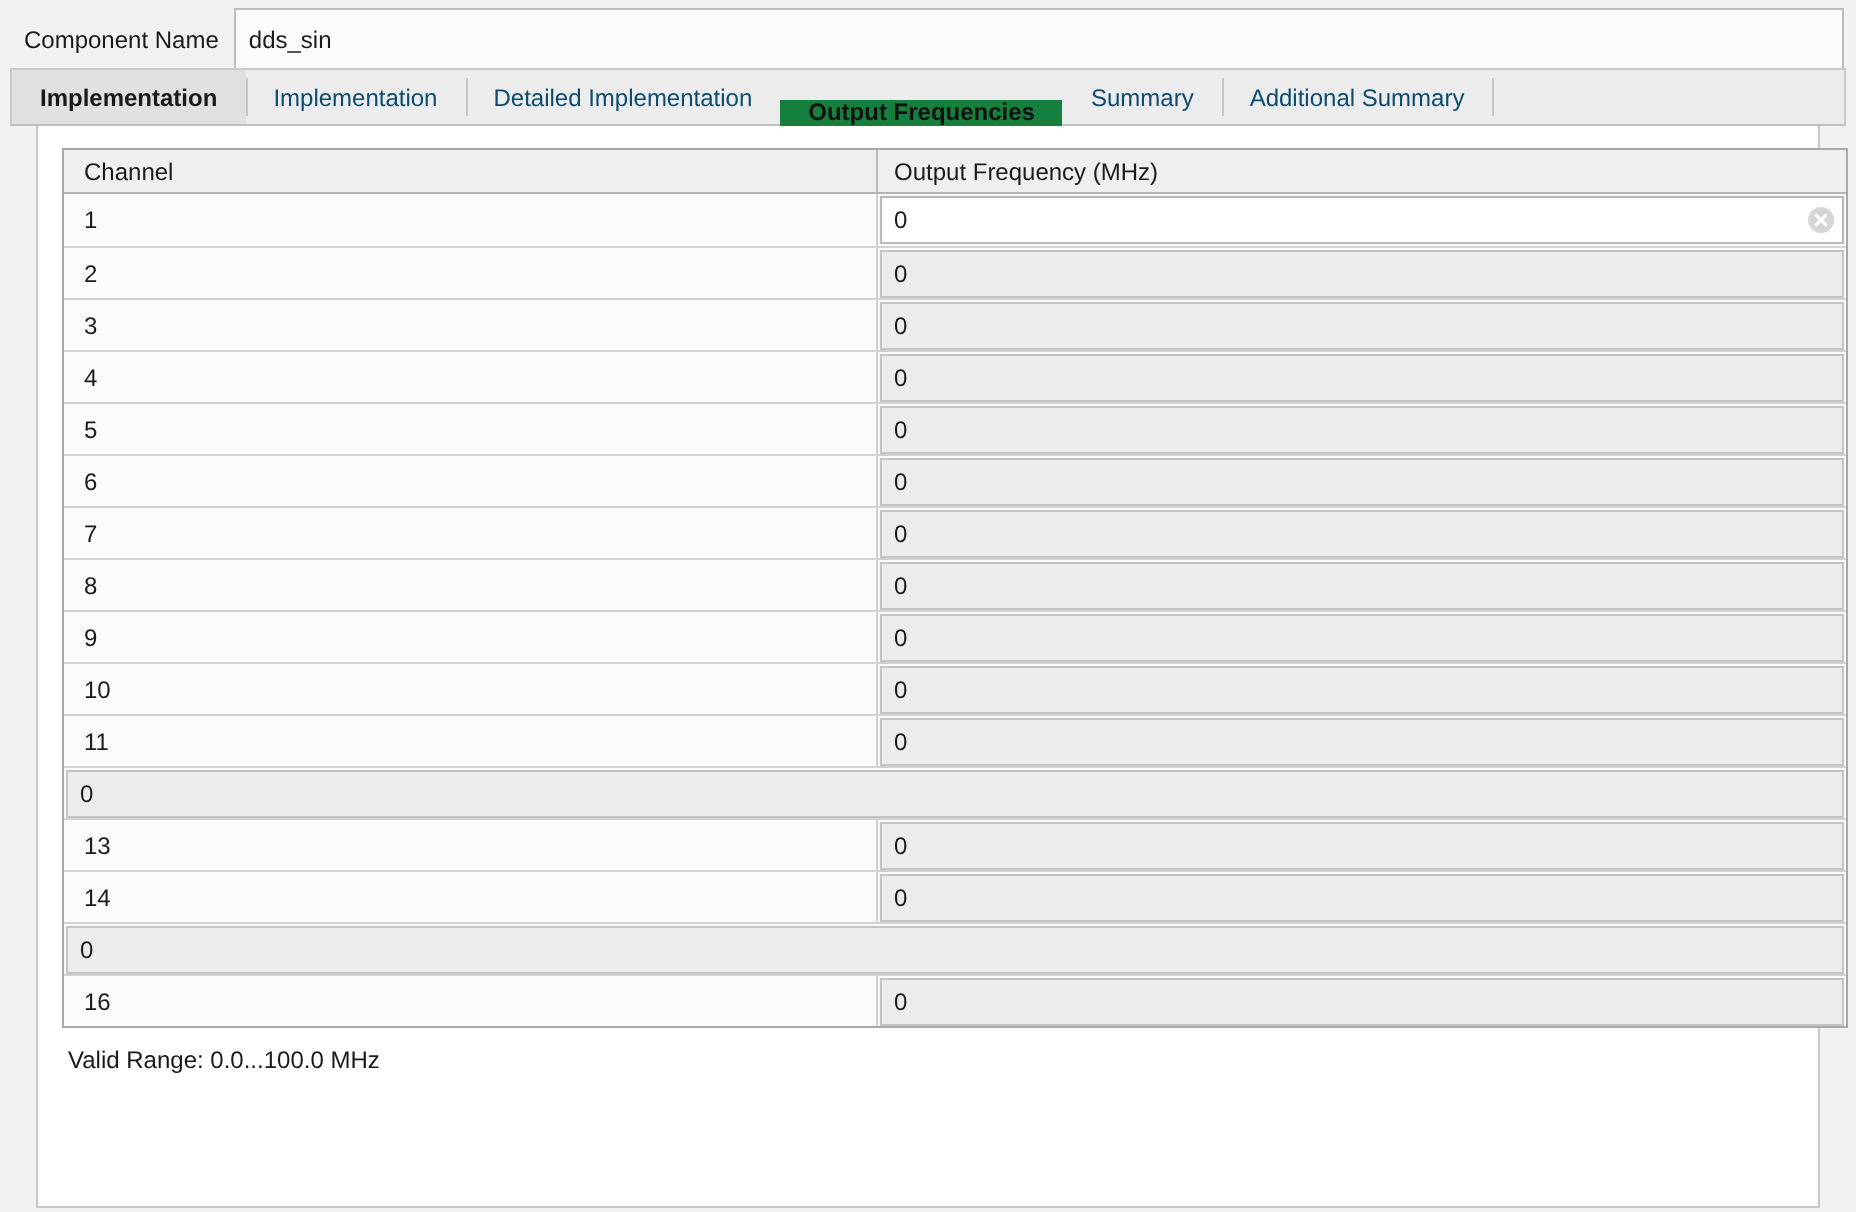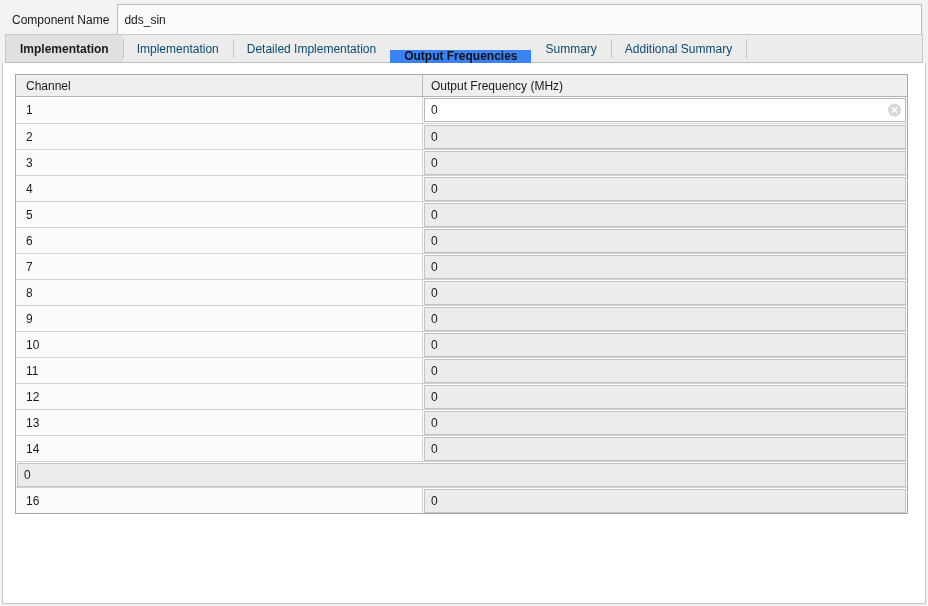--- a/index.html
+++ b/index.html
@@ -75,21 +75,21 @@
     bottom: 4px;
     width: 1px;
     background: #c6c6c6;
   }
   .tab.selected {
     background: #e0e0e0;
     color: #1a1a1a;
     font-weight: bold;
   }
   .tab.active {
-    background: #3b82f6;
+    background: #15803d;
     color: #111111;
     font-weight: bold;
     margin-bottom: -1px;
     padding-bottom: 1px;
     margin-top: 15px;
   }
   .tab.active::before,
   .tab.active + .tab::before { display: none; }
   #tabstrip-endcap {
     flex: 1 1 auto;
@@ -100,21 +100,21 @@
     position: absolute;
     left: 0;
     top: 4px;
     bottom: 4px;
     width: 1px;
     background: #c6c6c6;
   }
 
   
   #content-panel {
-    margin: 0 2px;
+    margin: 0 18px;
     height: 541px;
     background: #ffffff;
     border-left: 1px solid #c8c8c8;
     border-right: 1px solid #c8c8c8;
     border-bottom: 1px solid #c8c8c8;
     padding: 11px 11px 0 12px;
   }
 
   
   #freq-table {
@@ -356,23 +356,20 @@
           <div class="col-channel">
             <span class="chan-text">11</span>
           </div>
           <div class="col-freq">
             <div class="freq-cell">
               <span class="freq-value">0</span>
             </div>
           </div>
         </div>
         <div class="row">
-          <div class="col-channel">
-            <span class="chan-text">12</span>
-          </div>
           <div class="col-freq">
             <div class="freq-cell">
               <span class="freq-value">0</span>
             </div>
           </div>
         </div>
         <div class="row">
           <div class="col-channel">
             <span class="chan-text">13</span>
           </div>
@@ -406,14 +403,15 @@
           <div class="col-freq">
             <div class="freq-cell">
               <span class="freq-value">0</span>
             </div>
           </div>
         </div>
       </div>
 
   </div>
 
+  <div id="valid-range">Valid Range: 0.0...100.0 MHz</div>
 
 </div>
 
 </body></html>

